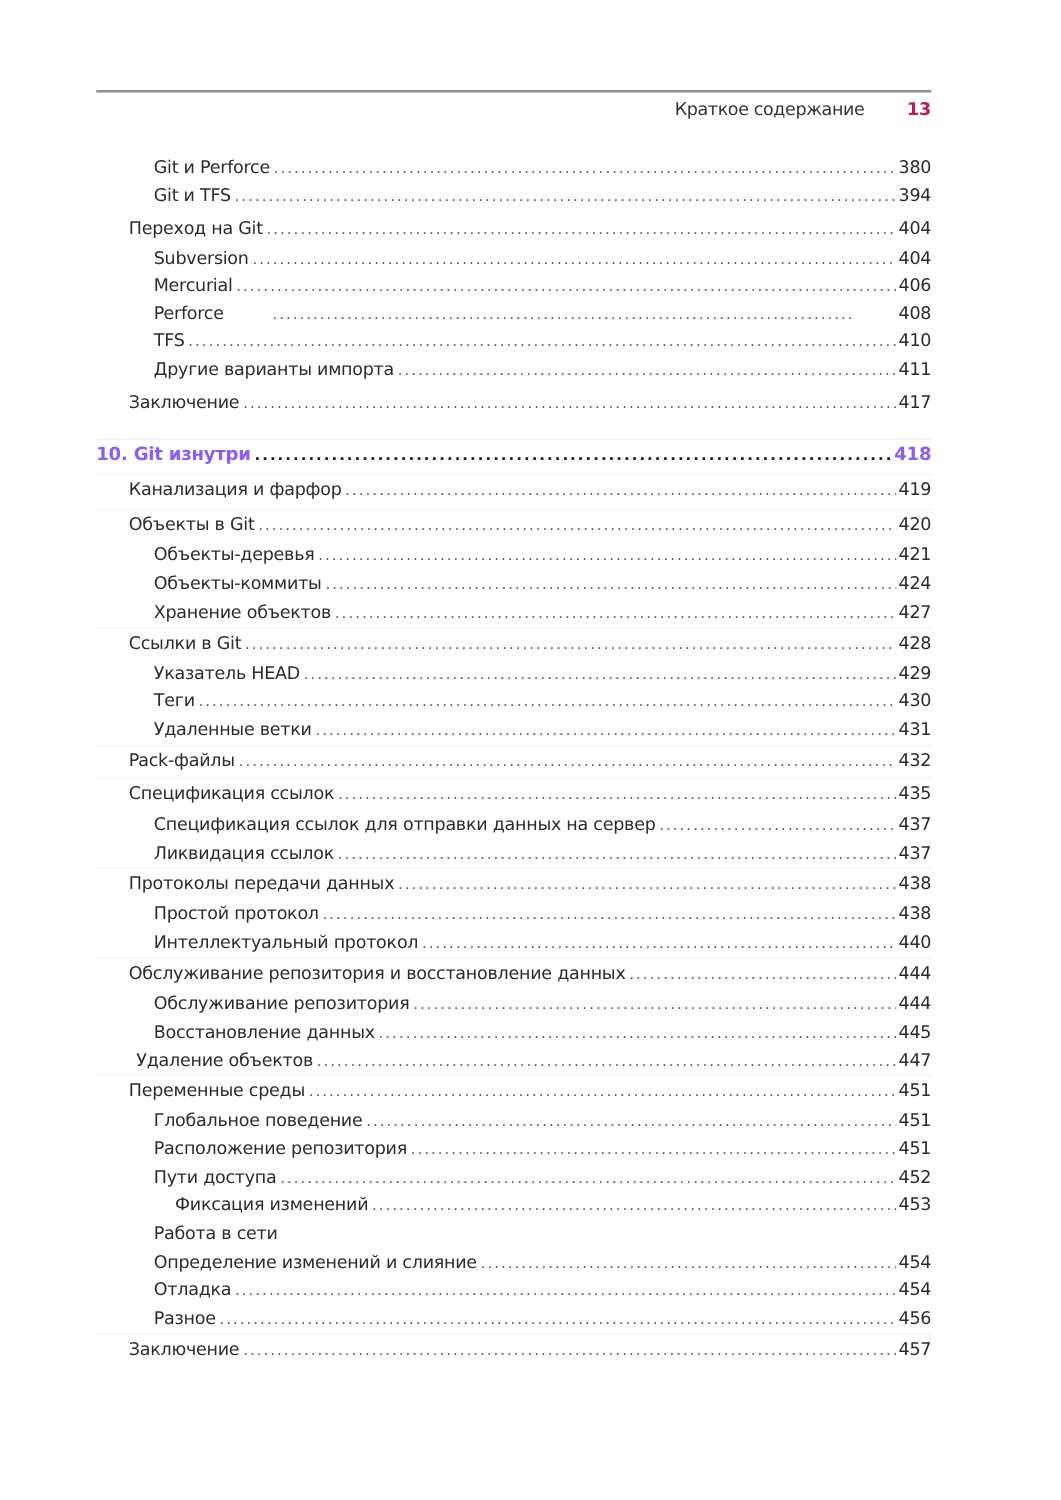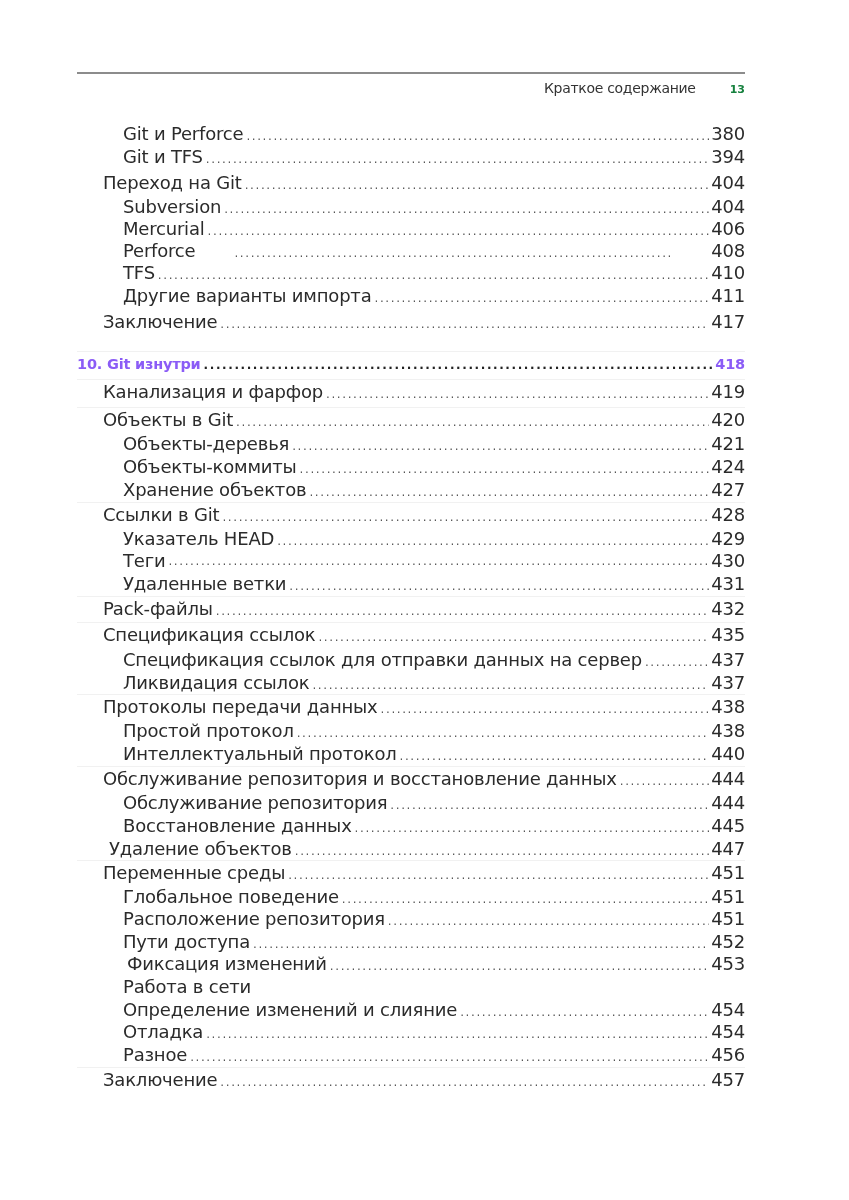--- a/index.html
+++ b/index.html
@@ -1,23 +1,23 @@
 <!DOCTYPE html>
 <html><head>
 <meta charset="utf-8">
 <style>
   html, body { margin:0; padding:0; background:#ffffff; }
   body { width:849px; height:1200px; position:relative; overflow:hidden;
          font-family:"DejaVu Sans", sans-serif; color:#2b2b2b; }
   .rule { position:absolute; left:77px; top:72px; width:668px; height:2px; background:#8c8c8c; }
   .running-head { position:absolute; top:80px; right:104px; height:20px; display:flex; align-items:baseline; }
   .running-title { font-size:14px; color:#333; letter-spacing:-0.3px; }
-  .page-num { font-size:11px; font-weight:bold; color:#15803d; margin-left:34px; }
+  .page-num { font-size:14px; font-weight:bold; color:#be185d; margin-left:34px; }
   .toc { position:absolute; left:0; top:0; width:849px; height:1200px; }
-  .row { position:absolute; right:104px; display:flex; align-items:baseline; font-size:18px; height:20px; line-height:20px; letter-spacing:-0.2px; }
+  .row { position:absolute; right:104px; display:flex; align-items:baseline; font-size:14px; height:20px; line-height:20px; letter-spacing:-0.2px; }
   .row .label { white-space:nowrap; padding-right:3px; background:#fff; }
   .row .leader { flex:1; overflow:hidden; white-space:nowrap; color:#555; letter-spacing:1.6px; font-size:12px; }
   .row .leader::after { content:"........................................................................................................................................................................................................................"; }
   .row .pg { white-space:nowrap; padding-left:2px; }
   .row.chapter { font-weight:bold; font-size:14.5px; color:#8b5cf6; }
   .row.chapter .leader { color:#222; font-weight:bold; }
   .sep { position:absolute; left:77px; width:668px; height:1px; background:#d8d8d8; }
 </style>
 </head>
 <body>
@@ -201,21 +201,21 @@
     <div class="row" style="left: 123px; top: 909px;">
       <span class="label">Расположение репозитория</span>
       <span class="leader"></span>
       <span class="pg">451</span>
     </div>
     <div class="row" style="left: 123px; top: 932px;">
       <span class="label">Пути доступа</span>
       <span class="leader"></span>
       <span class="pg">452</span>
     </div>
-    <div class="row" style="left: 127px; top: 954px;">
+    <div class="row" style="left: 140px; top: 954px;">
       <span class="label">Фиксация изменений</span>
       <span class="leader"></span>
       <span class="pg">453</span>
     </div>
     <div class="row" style="left: 123px; top: 977px; flex-direction: column;">
       <span class="label">Работа в сети</span>
       <span class="leader"></span>
       <span class="pg">453</span>
     </div>
     <div class="row" style="left: 123px; top: 1000px;">

